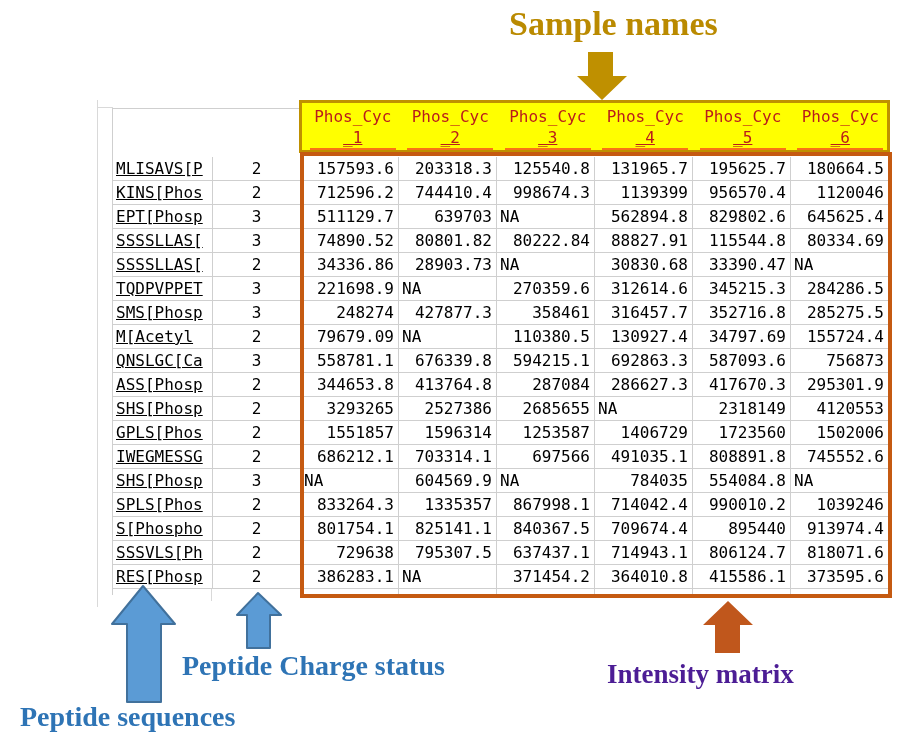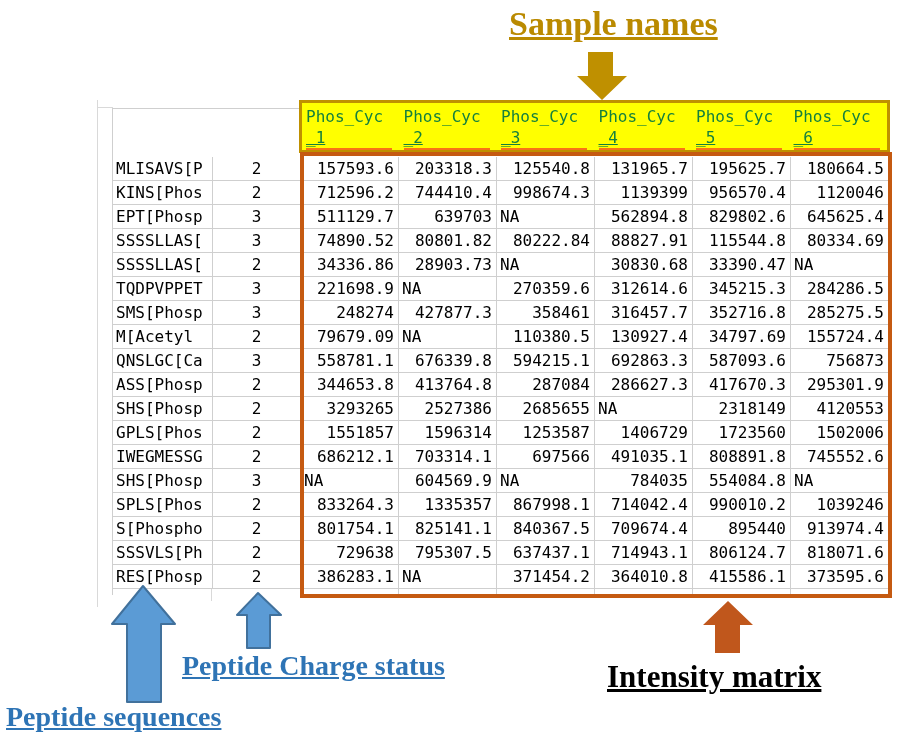--- a/index.html
+++ b/index.html
@@ -26,53 +26,53 @@
   }
   .hpep{width:100px;}
   .hchg{width:88px;}
   .hspacer{width:588px;box-sizing:border-box;}
   .row{display:flex;height:24px;}
   .cell{
     box-sizing:border-box;border-right:1px solid #cfcfcf;border-bottom:1px solid #cfcfcf;
     font-size:16px;line-height:23px;color:#000;background:#fff;
     overflow:hidden;white-space:nowrap;
   }
-  .pep{width:100px;padding-left:3px;}
+  .pep{width:100px;padding-left:3px;text-decoration:underline;}
   .chg{width:88px;text-align:center;}
   .val{width:98px;text-align:right;padding-right:4px;}
   .val.na{text-align:left;padding-left:3px;}
   .striprow{display:flex;height:6px;margin-left:188px;}
   .stripcell{box-sizing:border-box;width:98px;border-right:1px solid #cfcfcf;background:#fff;}
 
   
   .ybox{
     position:absolute;left:299px;top:100px;width:585px;height:47px;
     background:#ffff00;border:3px solid #bf9000;display:flex;z-index:5;
   }
   .ycell{
     width:97.5px;box-sizing:border-box;padding-left:4px;padding-top:3px;
-    font-size:16px;line-height:21px;color:#15803d;white-space:nowrap;overflow:hidden;
+    font-size:16px;line-height:21px;color:#b91c1c;white-space:nowrap;overflow:hidden;text-align:center;
   }
   .yline2{display:inline-block;width:86px;border-bottom:6px solid #f97316;text-decoration:underline;}
 
   
   .obox{
     position:absolute;left:300px;top:152px;width:584px;height:438px;
     border:4px solid #c55a11;z-index:6;pointer-events:none;background:transparent;
   }
 
   
   .arrowlayer{position:absolute;left:0;top:0;width:900px;height:749px;z-index:8;pointer-events:none;}
   .lbl{
     position:absolute;z-index:9;font-family:"Liberation Serif","DejaVu Serif",serif;
-    font-weight:bold;white-space:nowrap;text-decoration:underline;
+    font-weight:bold;white-space:nowrap;
   }
   .lbl-gold{color:#ba8a00;font-size:34px;}
   .lbl-blue{color:#2e74b5;font-size:28px;}
-  .lbl-brown{color:#000000;font-size:31px;}
+  .lbl-brown{color:#4c1d95;font-size:27px;}
 </style>
 </head>
 <body>
 
 <div class="gridstub" style="left:97px;top:100px;width:1px;height:507px;"></div>
 <div class="gridstub" style="left:97px;top:107px;width:16px;height:1px;"></div>
 <div class="gridstub" style="left:211px;top:588px;width:1px;height:13px;"></div>
 
 <div class="tbl">
   <div class="hrow">
@@ -301,14 +301,14 @@
 
 <svg class="arrowlayer" viewBox="0 0 900 749" xmlns="http://www.w3.org/2000/svg">
   <polygon points="588,52 613,52 613,76 627,76 602,100 577,76 588,76" fill="#bf9000"></polygon>
   <polygon points="143,586 175,624 161,624 161,702 127,702 127,624 112,624" fill="#5b9bd5" stroke="#41719c" stroke-width="2" stroke-linejoin="round"></polygon>
   <polygon points="258,593 281,615 270,615 270,648 247,648 247,615 237,615" fill="#5b9bd5" stroke="#41719c" stroke-width="2" stroke-linejoin="round"></polygon>
   <polygon points="728,601 753,625 740,625 740,653 715,653 715,625 703,625" fill="#c0571c"></polygon>
 </svg>
 
 <div class="lbl lbl-gold" style="left:509px;top:5px;">Sample names</div>
 <div class="lbl lbl-blue" style="left:182px;top:650px;">Peptide Charge status</div>
-<div class="lbl lbl-blue" style="left:6px;top:701px;text-align:center;">Peptide sequences</div>
+<div class="lbl lbl-blue" style="left:20px;top:701px;text-align:center;">Peptide sequences</div>
 <div class="lbl lbl-brown" style="left:607px;top:659px;">Intensity matrix</div>
 
 </body></html>

